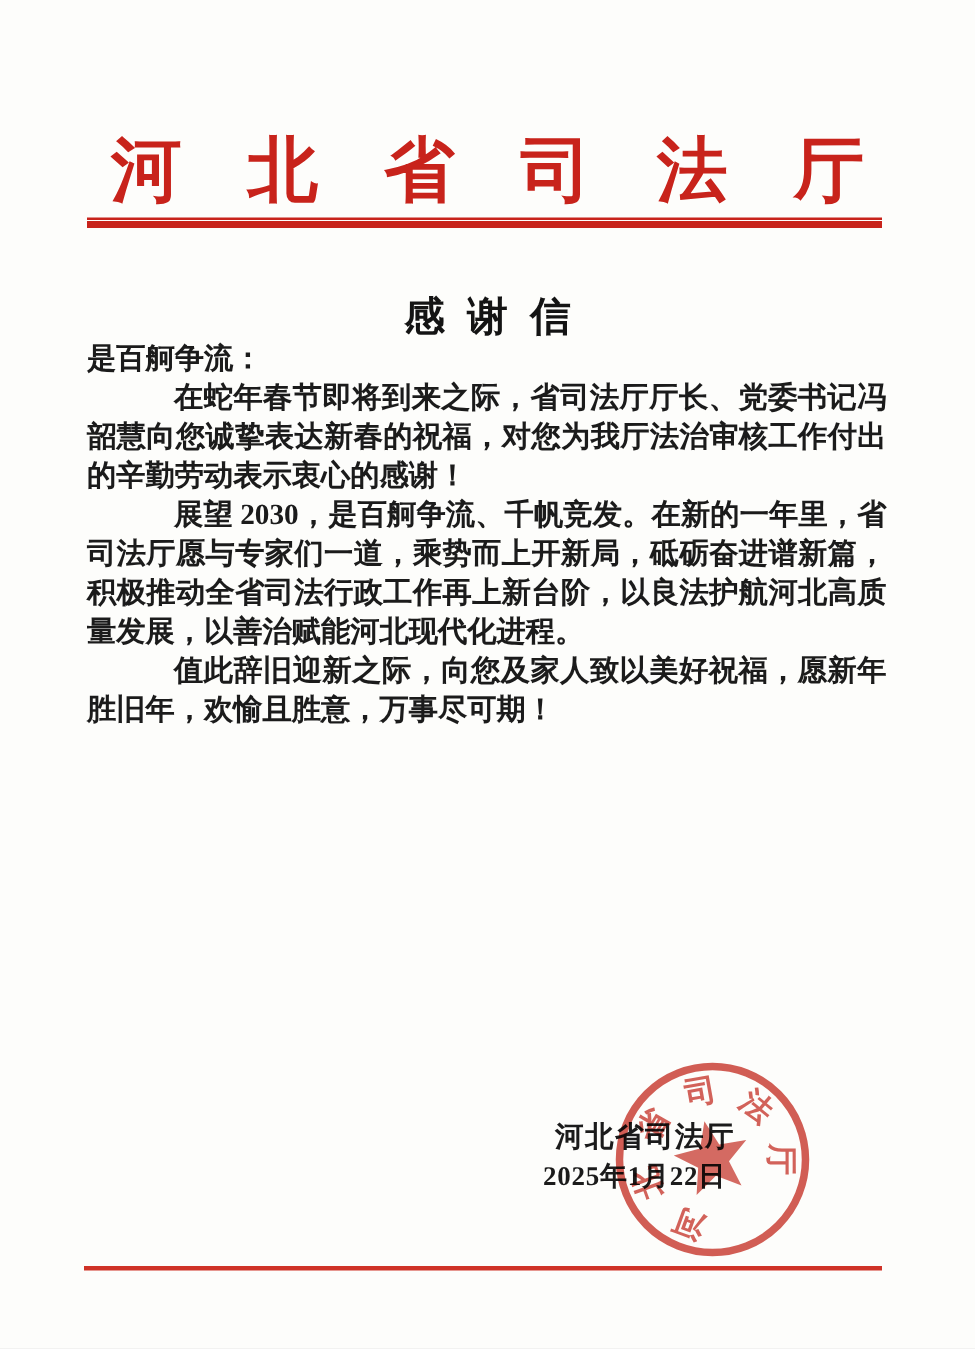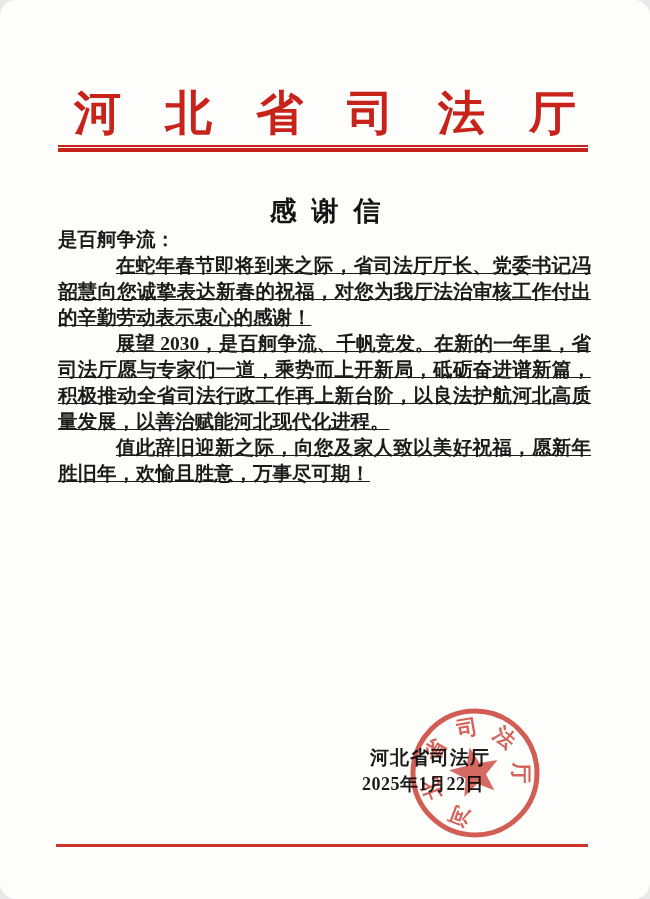--- a/index.html
+++ b/index.html
@@ -3,21 +3,20 @@
 <meta charset="utf-8">
 <style>
   html,body{margin:0;padding:0;background:#e9e9e9;}
   .page{
     position:relative;
     width:650px;height:899px;
     margin:0 auto;
     background:#fdfdfb;
     overflow:hidden;
     font-family:"Liberation Serif","DejaVu Serif",serif;
-    border-radius:16px;
   }
   
   .letterhead{
     position:absolute;top:82px;left:0;right:0;margin:0;
     text-align:center;
     font-family:"Liberation Serif","DejaVu Serif",serif;
     font-size:47px;font-weight:bold;
     color:#c8231b;
     letter-spacing:44px;text-indent:44px;
     white-space:nowrap;
@@ -38,21 +37,21 @@
     letter-spacing:15px;text-indent:15px;
   }
   .letter-body{
     position:absolute;left:58px;top:227px;width:533px;
     font-size:19.5px;line-height:26px;
     color:#1b1b1b;font-weight:600;
     text-align:justify;
   }
   .letter-body p{margin:0;}
   .salutation{text-indent:0;}
-  .para{text-indent:58px;text-decoration:underline;}
+  .para{text-indent:58px;}
   .signature{
     position:absolute;top:745px;right:160px;
     font-size:19px;font-weight:600;color:#1b1b1b;
     letter-spacing:1px;white-space:nowrap;
   }
   .sig-date{
     position:absolute;top:772px;right:166px;
     font-size:18px;font-weight:600;color:#1b1b1b;
     letter-spacing:.5px;white-space:nowrap;
   }

